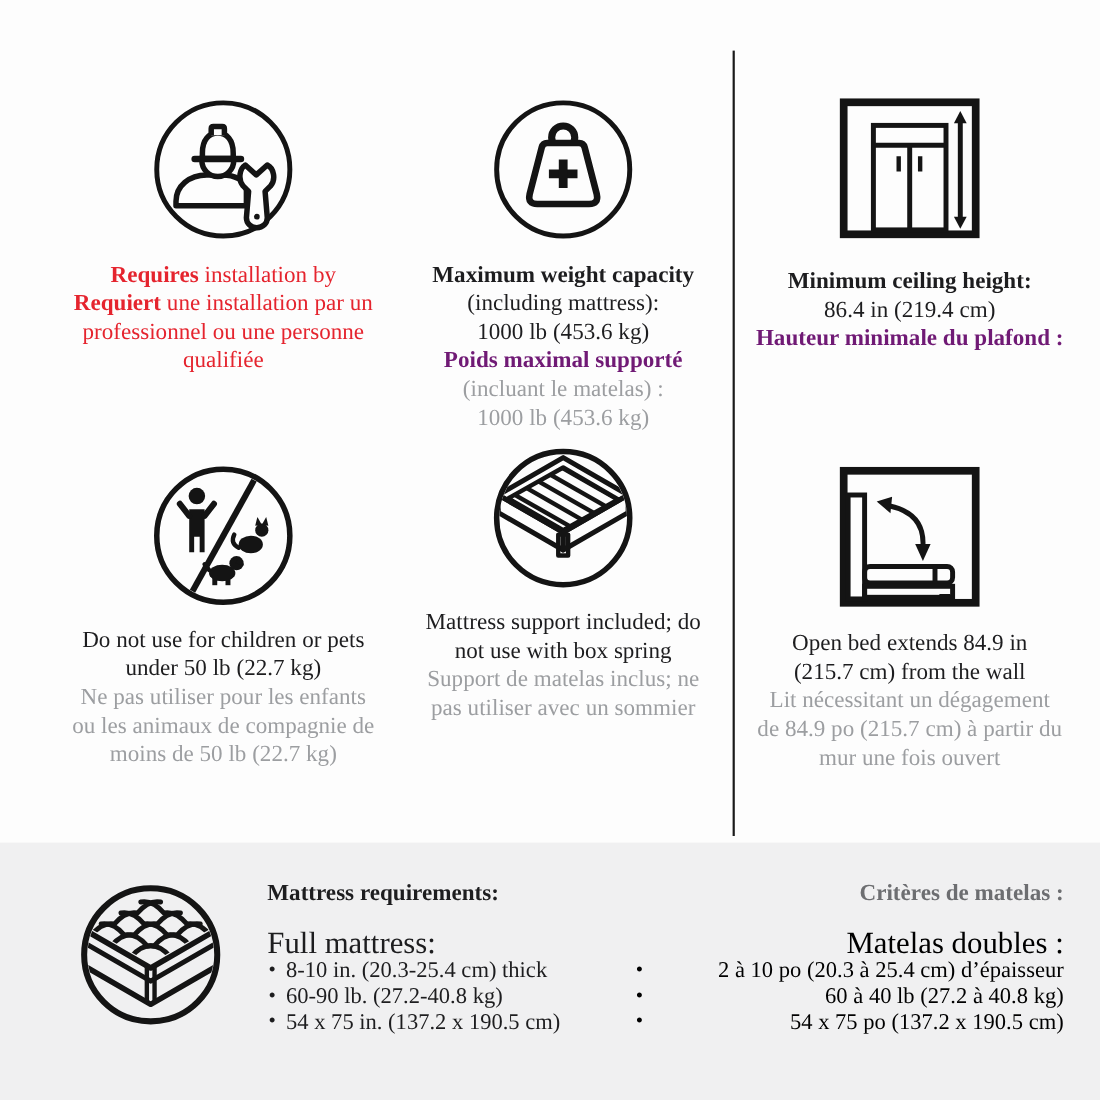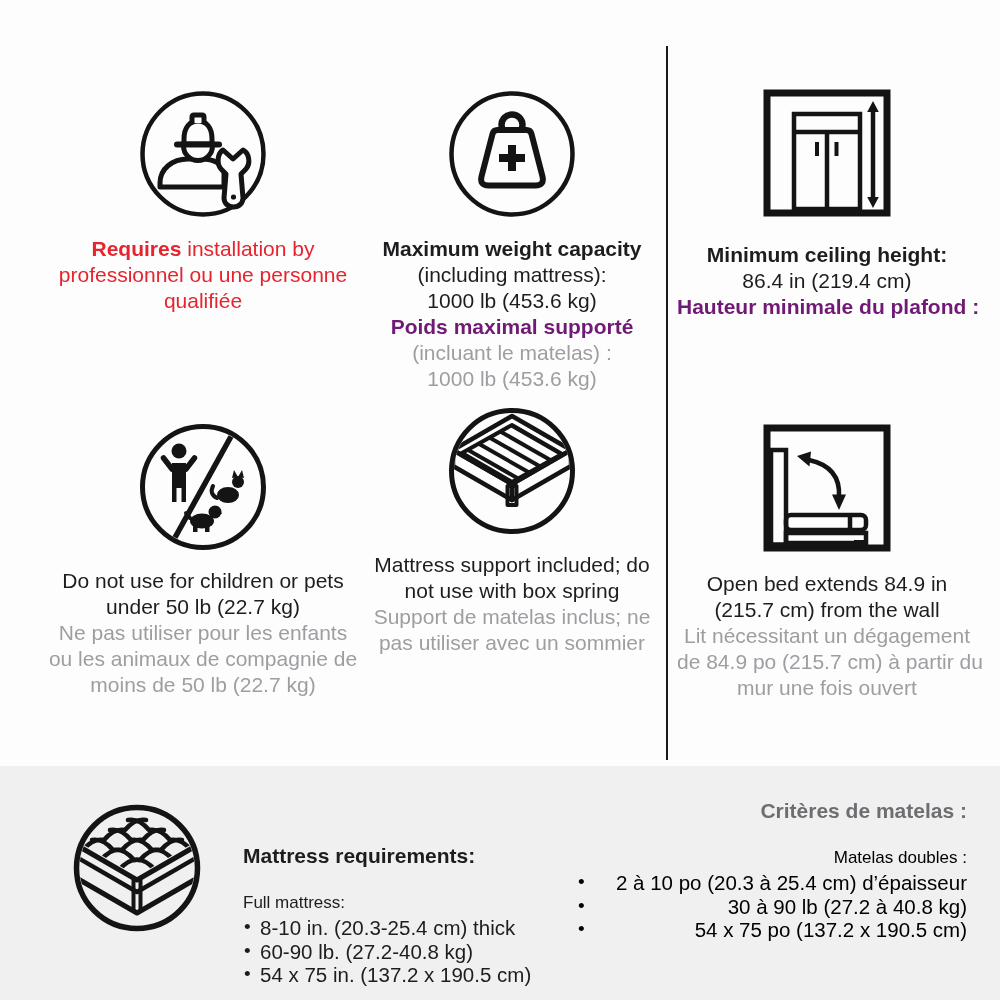--- a/index.html
+++ b/index.html
@@ -1,18 +1,18 @@
 <!DOCTYPE html>
 <html><head>
 <meta charset="utf-8">
 <style>
   html,body{margin:0;padding:0;background:#ffffff;}
   .canvas{
     position:relative;width:1000px;height:1000px;overflow:hidden;background:#fdfdfd;
-    font-family:Liberation Sans, sans-serif;color:#1d1d1f;
+    font-family:Liberation Serif, serif;color:#1d1d1f;
   }
   .divider{position:absolute;left:666px;top:46px;width:2px;height:714px;background:#1a1a1a;}
   .card{position:absolute;text-align:center;}
   .card .icon-wrap{display:flex;justify-content:center;}
   .card .lines{margin-top:17px;font-size:21px;line-height:26px;}
   .line{white-space:nowrap;}
   .run-b{font-weight:700;}
   .c-red{color:#e5242e;}
   .c-black{color:#1d1d1f;}
   .c-gray{color:#9c9ea1;}
@@ -24,24 +24,24 @@
   .r2c1{left:38px;top:422px;width:330px;}
   .r2c2{left:362px;top:406px;width:300px;}
   .r2c3{left:677px;top:423px;width:300px;}
   .r1c3 .lines{margin-top:24px;}
   .r2c1 .lines,.r2c2 .lines{margin-top:16px;}
   .r2c3 .lines{margin-top:18px;}
   
   .band{position:absolute;left:0;top:766px;width:1000px;height:234px;background:#f0f0f1;}
   .band .icon-wrap{position:absolute;left:72px;top:37px;}
   .col{position:absolute;top:33px;}
-  .col-en{left:243px;width:300px;margin-top:45px;}
+  .col-en{left:243px;width:300px;}
   .col-fr{left:577px;width:390px;text-align:right;}
   .col h3{margin:0;font-size:21px;line-height:24px;font-weight:700;}
-  .col .sub{margin:23px 0 0 0;font-size:17px;line-height:24px;}
+  .col .sub{margin:23px 0 0 0;font-size:28px;line-height:24px;}
   .col ul{margin:1px 0 0 0;padding:0;list-style:none;font-size:20.5px;line-height:23.5px;}
   .col li{position:relative;padding-left:17px;}
   .col li::before{content:"\2022";position:absolute;left:1px;top:-1px;font-size:19px;}
   .col-en h3,.col-en .sub,.col-en ul{color:#1d1d1f;}
   .col-fr h3{color:#6d6e71;}
   .col-fr .sub,.col-fr ul{color:#000000;}
   svg{display:block;}
 </style>
 </head>
 <body>
@@ -58,20 +58,21 @@
         <circle cx="60" cy="57" r="14.5" fill="#fdfdfd"></circle>
         <path d="M46,55 L46,50 C46,38 52,32 60,32 C68,32 74,38 74,50 L74,55 Z" fill="#fdfdfd" stroke-linejoin="round"></path>
         <path d="M54,34 L54,28 Q54,26 56,26 L64,26 Q66,26 66,28 L66,34" fill="#fdfdfd" stroke-linejoin="round"></path>
         <line x1="39" y1="55.5" x2="81" y2="55.5" stroke-width="6" stroke-linecap="round"></line>
         <path d="M85,61 L95,70 L105,61 C111,64 113,74 108,80 L103,85 L105,109 C105,114 101,118 95.5,118 C90,118 86,114 86,109 L88,85 L83,80 C78,74 80,64 85,61 Z" fill="#fdfdfd" stroke-linejoin="round"></path>
         <circle cx="95.5" cy="108" r="2.6" fill="#141414" stroke="none"></circle>
       </svg>
     </div>
     <div class="lines">
         <div class="line c-red"><span class="run-b">Requires</span><span> installation by</span></div>
+        <div class="line c-red"><span class="run-b">Requiert</span><span> une installation par un</span></div>
         <div class="line c-red"><span>professionnel ou une personne</span></div>
         <div class="line c-red"><span>qualifiée</span></div>
       </div>
   </section>
 
   <section class="card r1c2">
     <div class="icon-wrap">
       <svg width="130" height="130" viewBox="0 0 130 130" fill="none" stroke="#141414" stroke-width="5">
         <circle cx="65" cy="65" r="60.5" stroke-width="4.5"></circle>
         <circle cx="65" cy="36" r="10.5" stroke-width="6.5"></circle>
@@ -243,19 +244,19 @@
           <li>60-90 lb. (27.2-40.8 kg)</li>
           <li>54 x 75 in. (137.2 x 190.5 cm)</li>
         </ul>
     </div>
 
     <div class="col col-fr">
       <h3>Critères de matelas :</h3>
       <p class="sub">Matelas doubles :</p>
       <ul>
           <li>2 à 10 po (20.3 à 25.4 cm) d’épaisseur</li>
-          <li>30 à 90 lb (27.2 à 40.8 kg)</li>
+          <li>60 à 40 lb (27.2 à 40.8 kg)</li>
           <li>54 x 75 po (137.2 x 190.5 cm)</li>
         </ul>
     </div>
   </footer>
 
 </div>
 
 </body></html>

